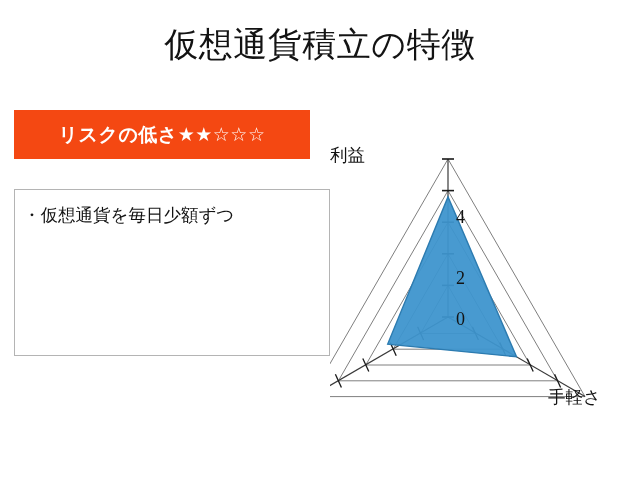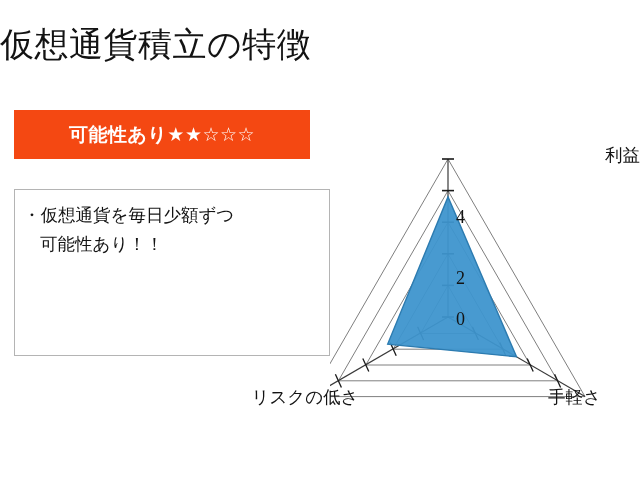--- a/index.html
+++ b/index.html
@@ -15,21 +15,21 @@
     position: relative;
     color: #1a1a1a;
   }
 
   
   #page-title {
     position: absolute;
     left: 0;
     top: 22px;
     width: 640px;
-    text-align: left;
+    text-align: center;
     font-size: 34px;
     line-height: 44px;
     font-weight: 400;
     letter-spacing: 0.5px;
     color: #131313;
     white-space: nowrap;
   }
 
   
   #reco-banner {
@@ -95,21 +95,21 @@
     position: absolute;
     font-size: 17.5px;
     line-height: 22px;
     color: #131313;
     white-space: nowrap;
   }
   #caption-top {
     left: 0;
     top: 4px;
     width: 310px;
-    text-align: right;
+    text-align: left;
   }
   #caption-bottom-left {
     left: -145px;
     top: 246px;
     width: 240px;
     text-align: center;
   }
   #caption-bottom-right {
     left: 218px;
     top: 246px;
@@ -123,26 +123,25 @@
     color: #131313;
     font-family: "Liberation Serif", "DejaVu Serif", serif;
   }
 </style>
 </head>
 <body>
 
 <div id="page-title">仮想通貨積立の特徴</div>
 
 <div id="reco-banner">
-  <span id="reco-banner-text">可能性あり★★☆☆☆</span>
+  <span id="reco-banner-text">リスクの低さ★★☆☆☆</span>
 </div>
 
 <div id="feature-box">
   <div class="bullet-line">・仮想通貨を毎日少額ずつ</div>
-  <div class="bullet-line indent">可能性あり！！</div>
 </div>
 
 <div id="radar-chart">
 
   <svg id="radar-svg" width="310" height="285" viewBox="0 0 310 285">
 
     <g stroke="#7f7f7f" fill="none" stroke-width="1">
       <polygon points="118,145.4 145.4,193.4 90.6,193.4"></polygon>
       <polygon points="118,113.8 172.8,209.2 63.2,209.2"></polygon>
       <polygon points="118,82.2 200.2,225.0 35.8,225.0"></polygon>
@@ -177,15 +176,14 @@
     </g>
 
     <polygon points="118,56.9 186.5,216.8 57.7,204.1" fill="#3e95ce" fill-opacity="0.95" stroke="#2c7bb0" stroke-width="1.4"></polygon>
   </svg>
 
   <span class="tick-label" style="left:126px; top:68px;">4</span>
   <span class="tick-label" style="left:126px; top:129px;">2</span>
   <span class="tick-label" style="left:126px; top:170px;">0</span>
 
   <span class="axis-caption" id="caption-top">利益</span>
-  <span class="axis-caption" id="caption-bottom-left">リスクの低さ</span>
   <span class="axis-caption" id="caption-bottom-right">手軽さ</span>
 </div>
 
 </body></html>

